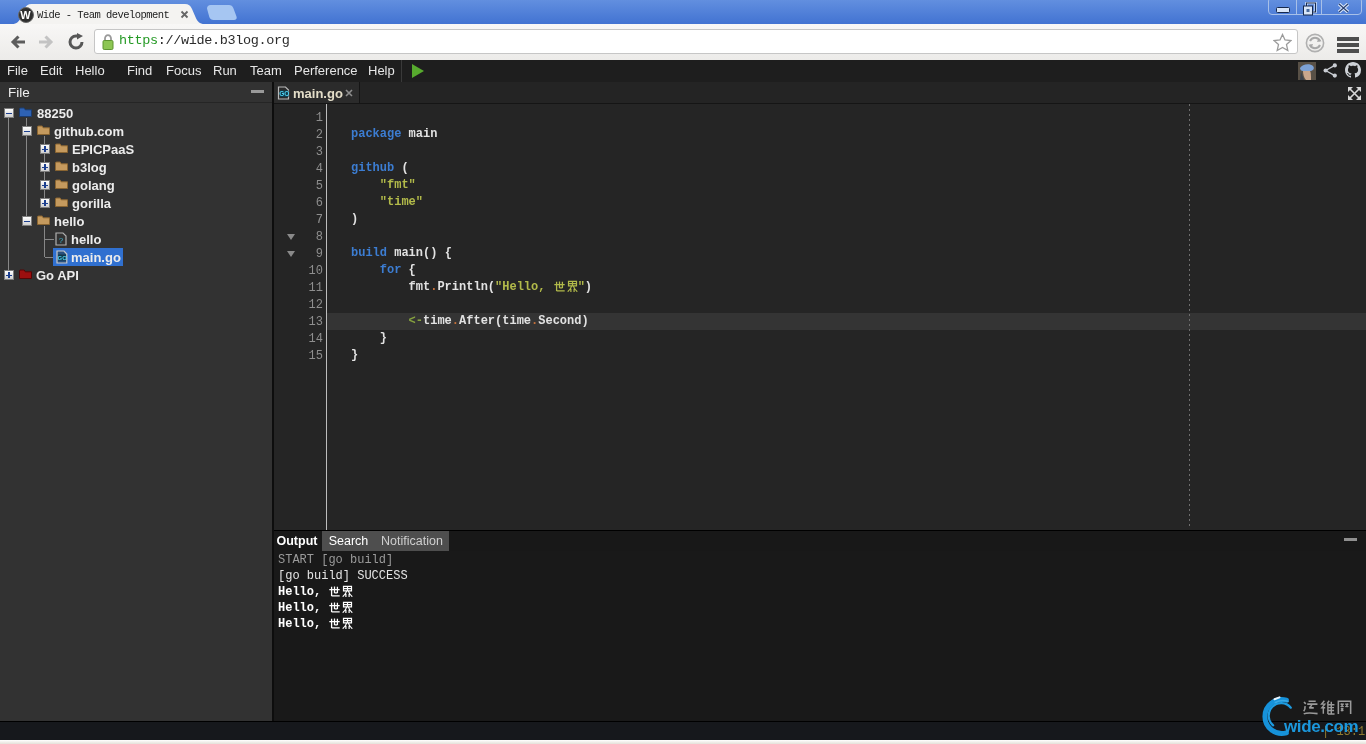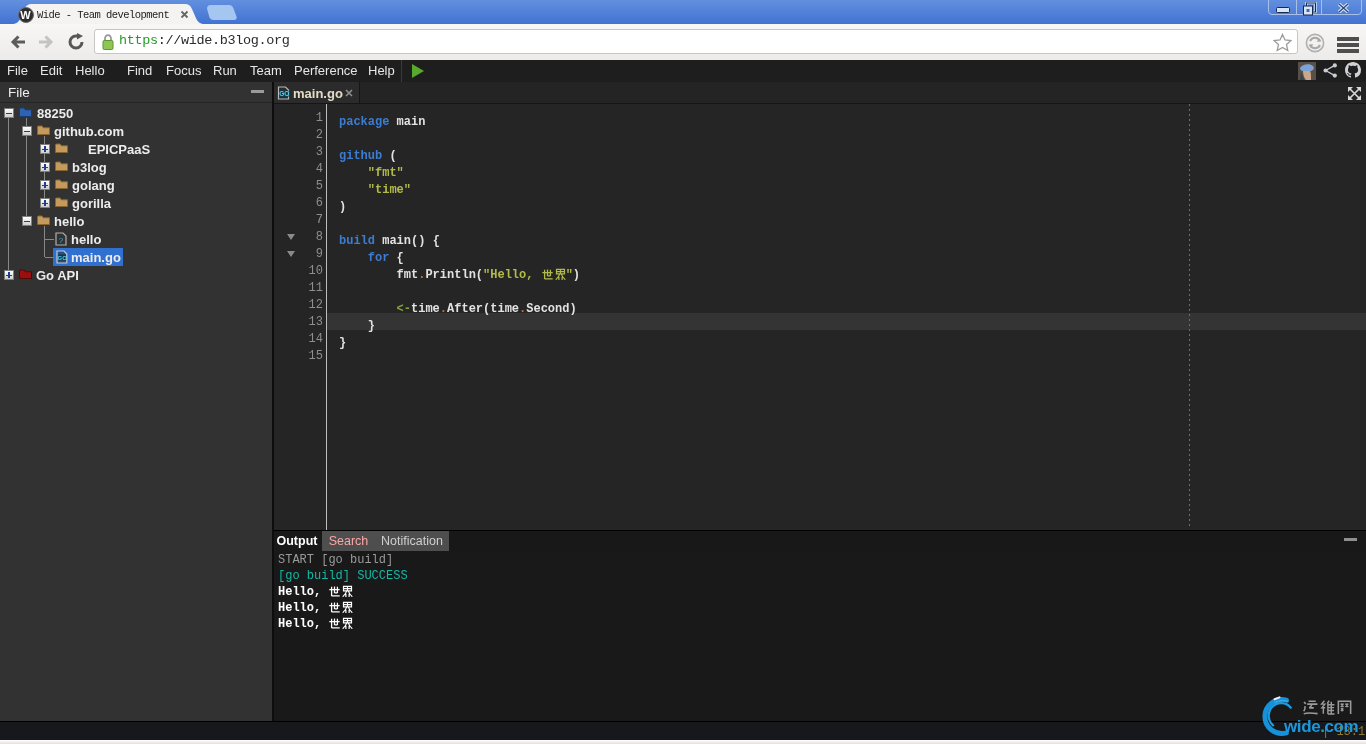--- a/index.html
+++ b/index.html
@@ -221,21 +221,21 @@
         <text x="6" y="10.5" font-size="8" fill="#3fb5cf" text-anchor="middle" font-family="Liberation Sans">?</text>
       </svg>
 <svg class="ab" style="left:56px;top:250px" width="12" height="14" viewBox="0 0 12 14">
         <path d="M1,1 L8,1 L10.8,4 L10.8,13 L1,13 Z" fill="#2a517e" stroke="#c9c9c9" stroke-width="1.2"></path>
         <rect x="2.2" y="4.5" width="7.8" height="6" fill="#10384a"></rect>
         <text x="6.2" y="9.8" font-size="6" font-weight="bold" fill="#4fd2f2" text-anchor="middle" font-family="Liberation Sans">GO</text>
       </svg>
 
 <div class="tlab" style="left:37px;top:106px">88250</div>
 <div class="tlab" style="left:54px;top:124px">github.com</div>
-<div class="tlab" style="left:88px;top:142px">EPICPaaS</div>
+<div class="tlab" style="left:72px;top:142px">EPICPaaS</div>
 <div class="tlab" style="left:72px;top:160px">b3log</div>
 <div class="tlab" style="left:72px;top:178px">golang</div>
 <div class="tlab" style="left:72px;top:196px">gorilla</div>
 <div class="tlab" style="left:54px;top:214px">hello</div>
 <div class="tlab" style="left:71px;top:232px">hello</div>
 <div class="tlab" style="left:71px;top:250px">main.go</div>
 <div class="tlab" style="left:36px;top:268px">Go API</div>
 </div>
 
 <div class="ab" style="left:274px;top:82px;width:1092px;height:21px;background:#242424"></div>
@@ -278,21 +278,21 @@
 12
 13
 14
 15</pre>
 <svg class="ab" style="left:287px;top:234px" width="8" height="6" viewBox="0 0 8 6">
         <path d="M0,0 L8,0 L4,6 Z" fill="#8a8a8a"></path>
       </svg>
 <svg class="ab" style="left:287px;top:251px" width="8" height="6" viewBox="0 0 8 6">
         <path d="M0,0 L8,0 L4,6 Z" fill="#8a8a8a"></path>
       </svg>
-<pre class="ab mono" style="left:335px;top:110px;margin:4px;font-size:12px;font-weight:bold;line-height:17px;color:#e2e2e2"><span class="k">package</span> main
+<pre class="ab mono" style="left:335px;top:110px;margin:16px;font-size:12px;font-weight:bold;line-height:17px;color:#e2e2e2"><span class="k">package</span> main
 
 <span class="k">github</span> (
     <span class="s">"fmt"</span>
     <span class="s">"time"</span>
 )
 
 <span class="k">build</span> main() {
     <span class="k">for</span> {
         fmt<span class="o">.</span>Println(<span class="s">"Hello, <svg class="cjk" width="12" height="13" viewBox="-0.5 -1.5 12 13">
             <use href="#cjk-shi" stroke="currentColor"></use>
@@ -303,26 +303,26 @@
         <span class="g">&lt;-</span>time<span class="o">.</span>After(time<span class="o">.</span>Second)
     }
 }
 </pre>
 </div>
 
 <div id="BOT">
 <div class="ab" style="left:274px;top:530px;width:1092px;height:1px;background:#000"></div>
 <div class="ab" style="left:274px;top:531px;width:1092px;height:20px;background:#181818"></div>
 <div class="ab" style="left:274px;top:531px;width:46px;height:20px;background:#191919;color:#fff;font-weight:bold;font-size:12.5px;text-align:center;line-height:20px">Output</div>
-<div class="ab" style="left:322px;top:531px;width:53px;height:20px;background:#4e4e4e;color:#fca5a5;font-size:12.5px;text-align:center;line-height:20px">Search</div>
+<div class="ab" style="left:322px;top:531px;width:53px;height:20px;background:#4e4e4e;color:#ffffff;font-size:12.5px;text-align:center;line-height:20px">Search</div>
 <div class="ab" style="left:375px;top:531px;width:74px;height:20px;background:#4e4e4e;color:#cfcfcf;font-size:12.5px;text-align:center;line-height:20px">Notification</div>
 <div class="ab" style="left:1344px;top:538px;width:13px;height:3px;background:#8f8f8f"></div>
 <div class="ab" style="left:274px;top:551px;width:1092px;height:170px;background:#191919"></div>
 <pre class="ab mono" style="left:278px;top:552px;margin:0;font-size:12px;line-height:16px;color:#9a9a9a"><span>START [go build]</span>
-<span style="color:#14b8a6">[go build] SUCCESS</span>
+<span style="color:#e5e5e5">[go build] SUCCESS</span>
 <b style="color:#fff">Hello, <svg class="cjk" width="12" height="13" viewBox="-0.5 -1.5 12 13">
             <use href="#cjk-shi" stroke="currentColor"></use>
           </svg><svg class="cjk" width="13" height="13" viewBox="-1 -1.5 12 13">
             <use href="#cjk-jie" stroke="currentColor"></use>
           </svg></b>
 <b style="color:#fff">Hello, <svg class="cjk" width="12" height="13" viewBox="-0.5 -1.5 12 13">
             <use href="#cjk-shi" stroke="currentColor"></use>
           </svg><svg class="cjk" width="13" height="13" viewBox="-1 -1.5 12 13">
             <use href="#cjk-jie" stroke="currentColor"></use>
           </svg></b>

